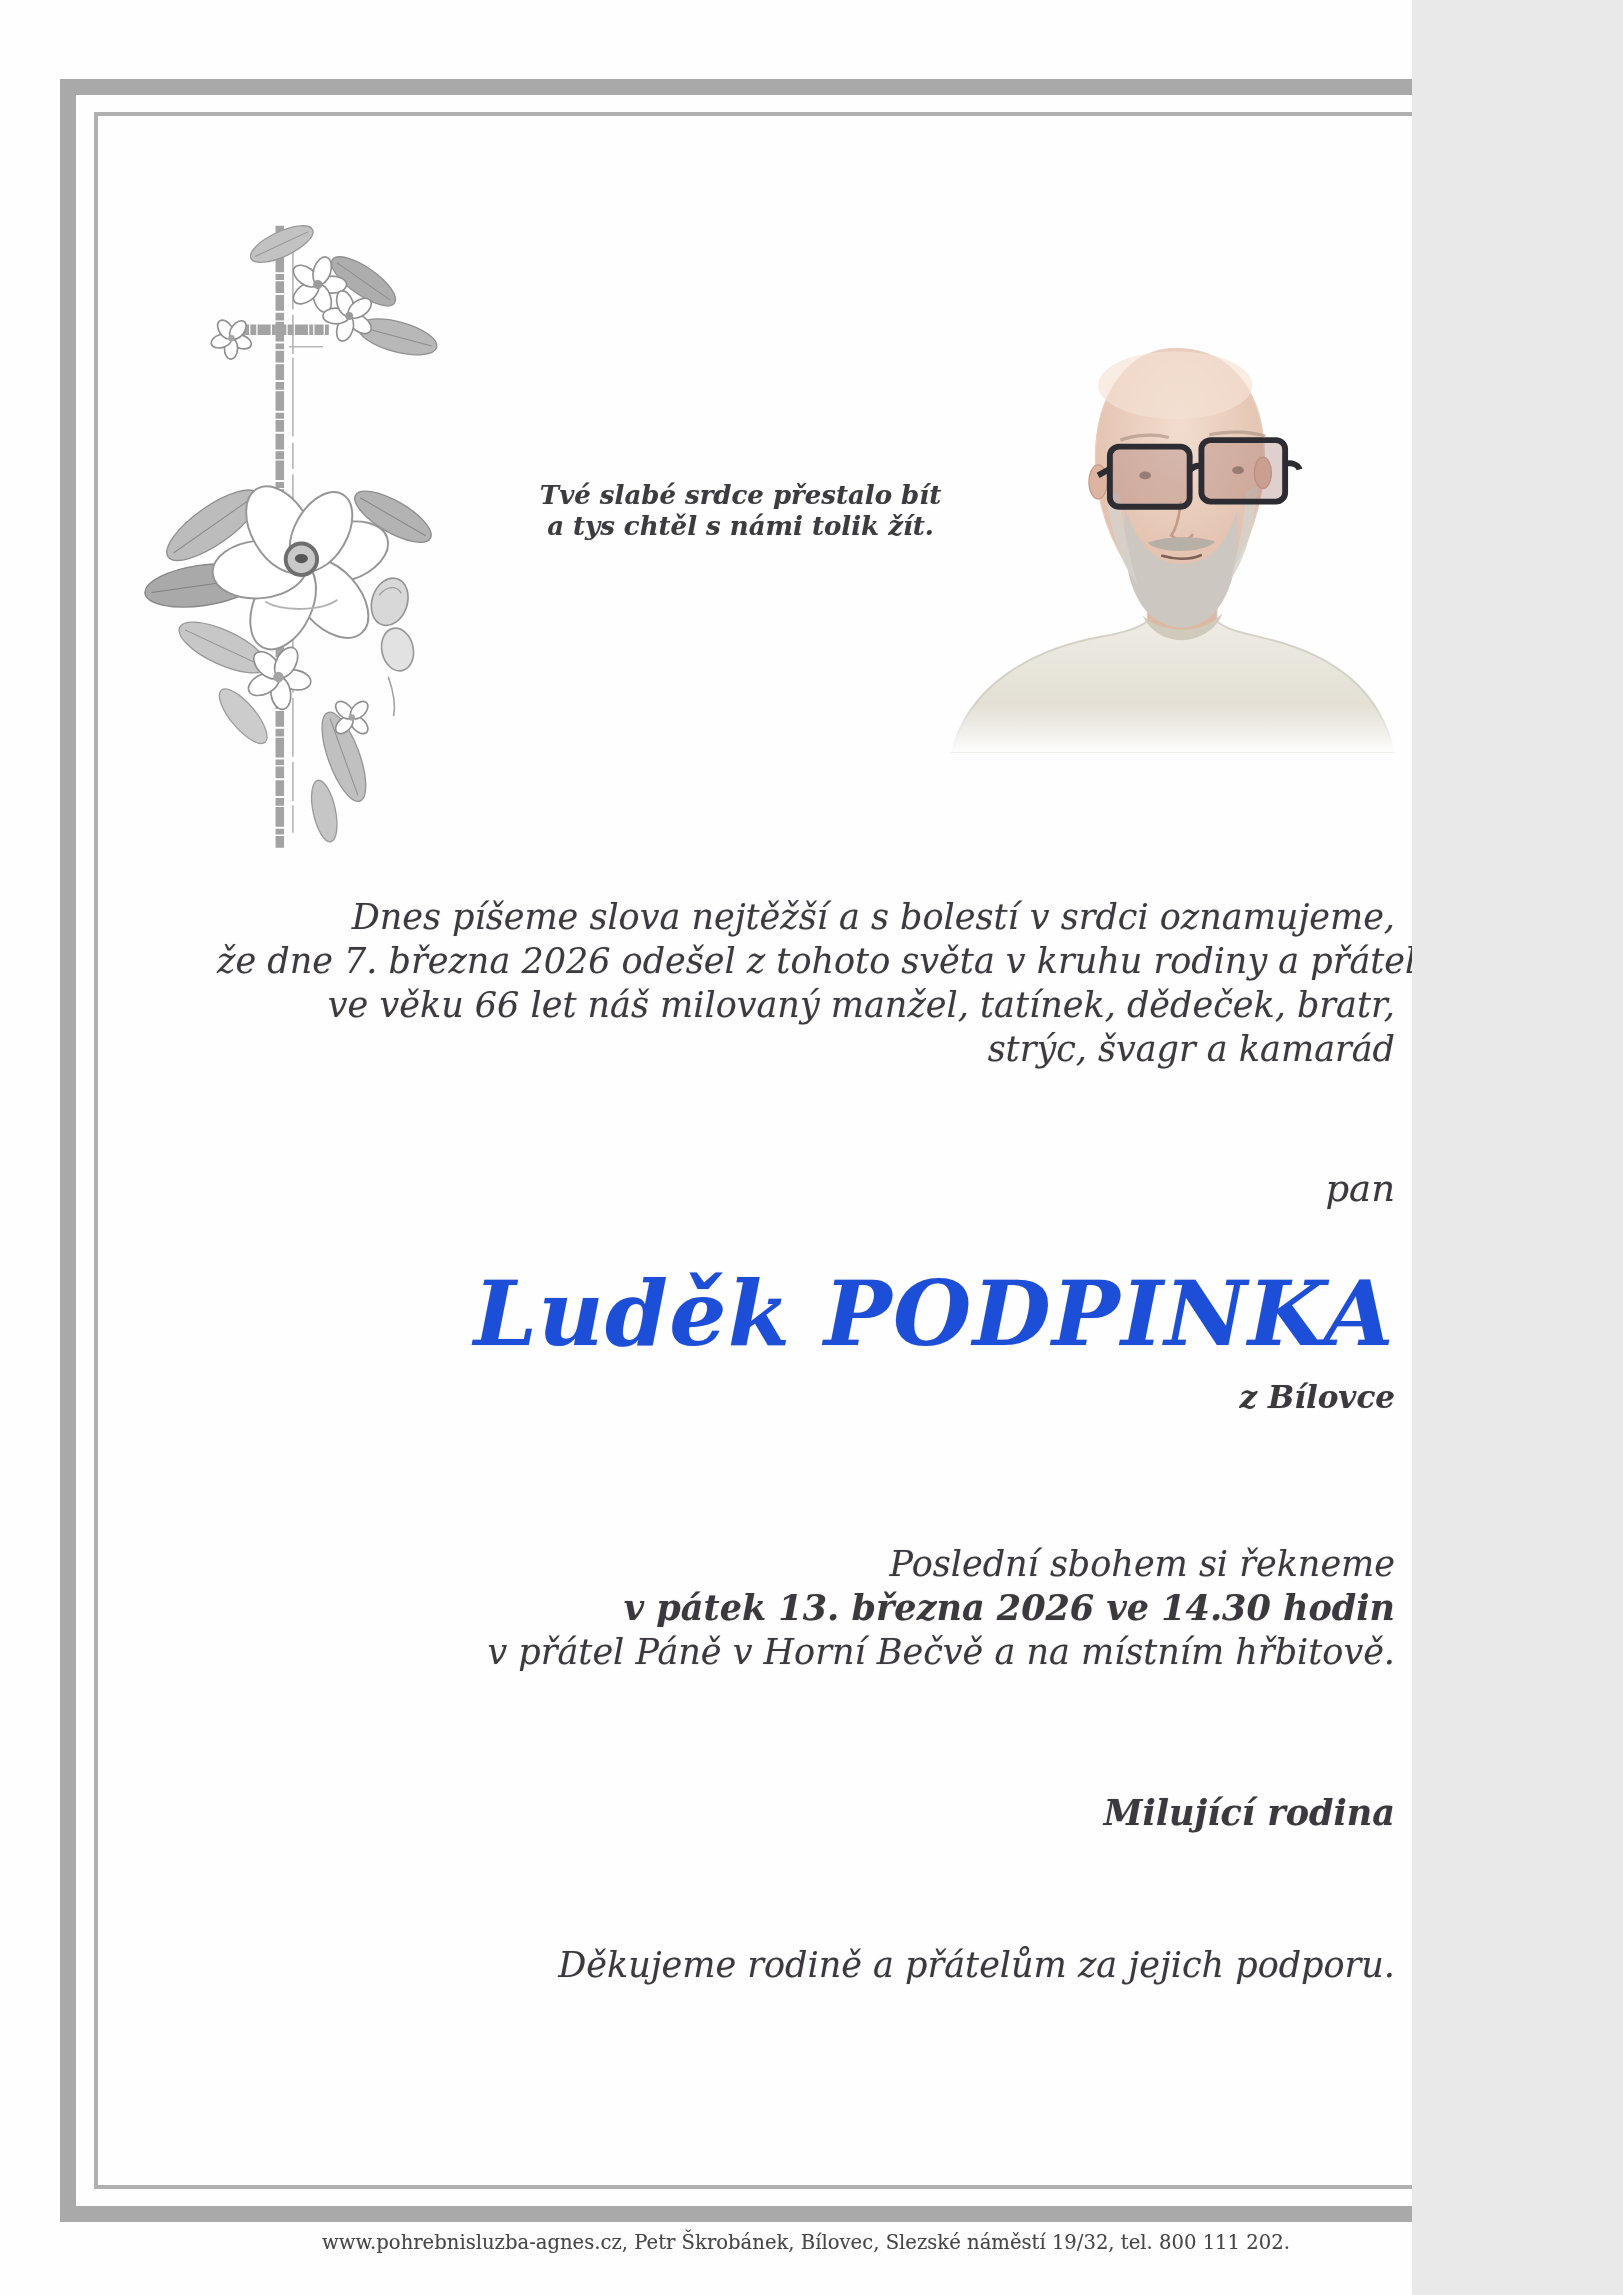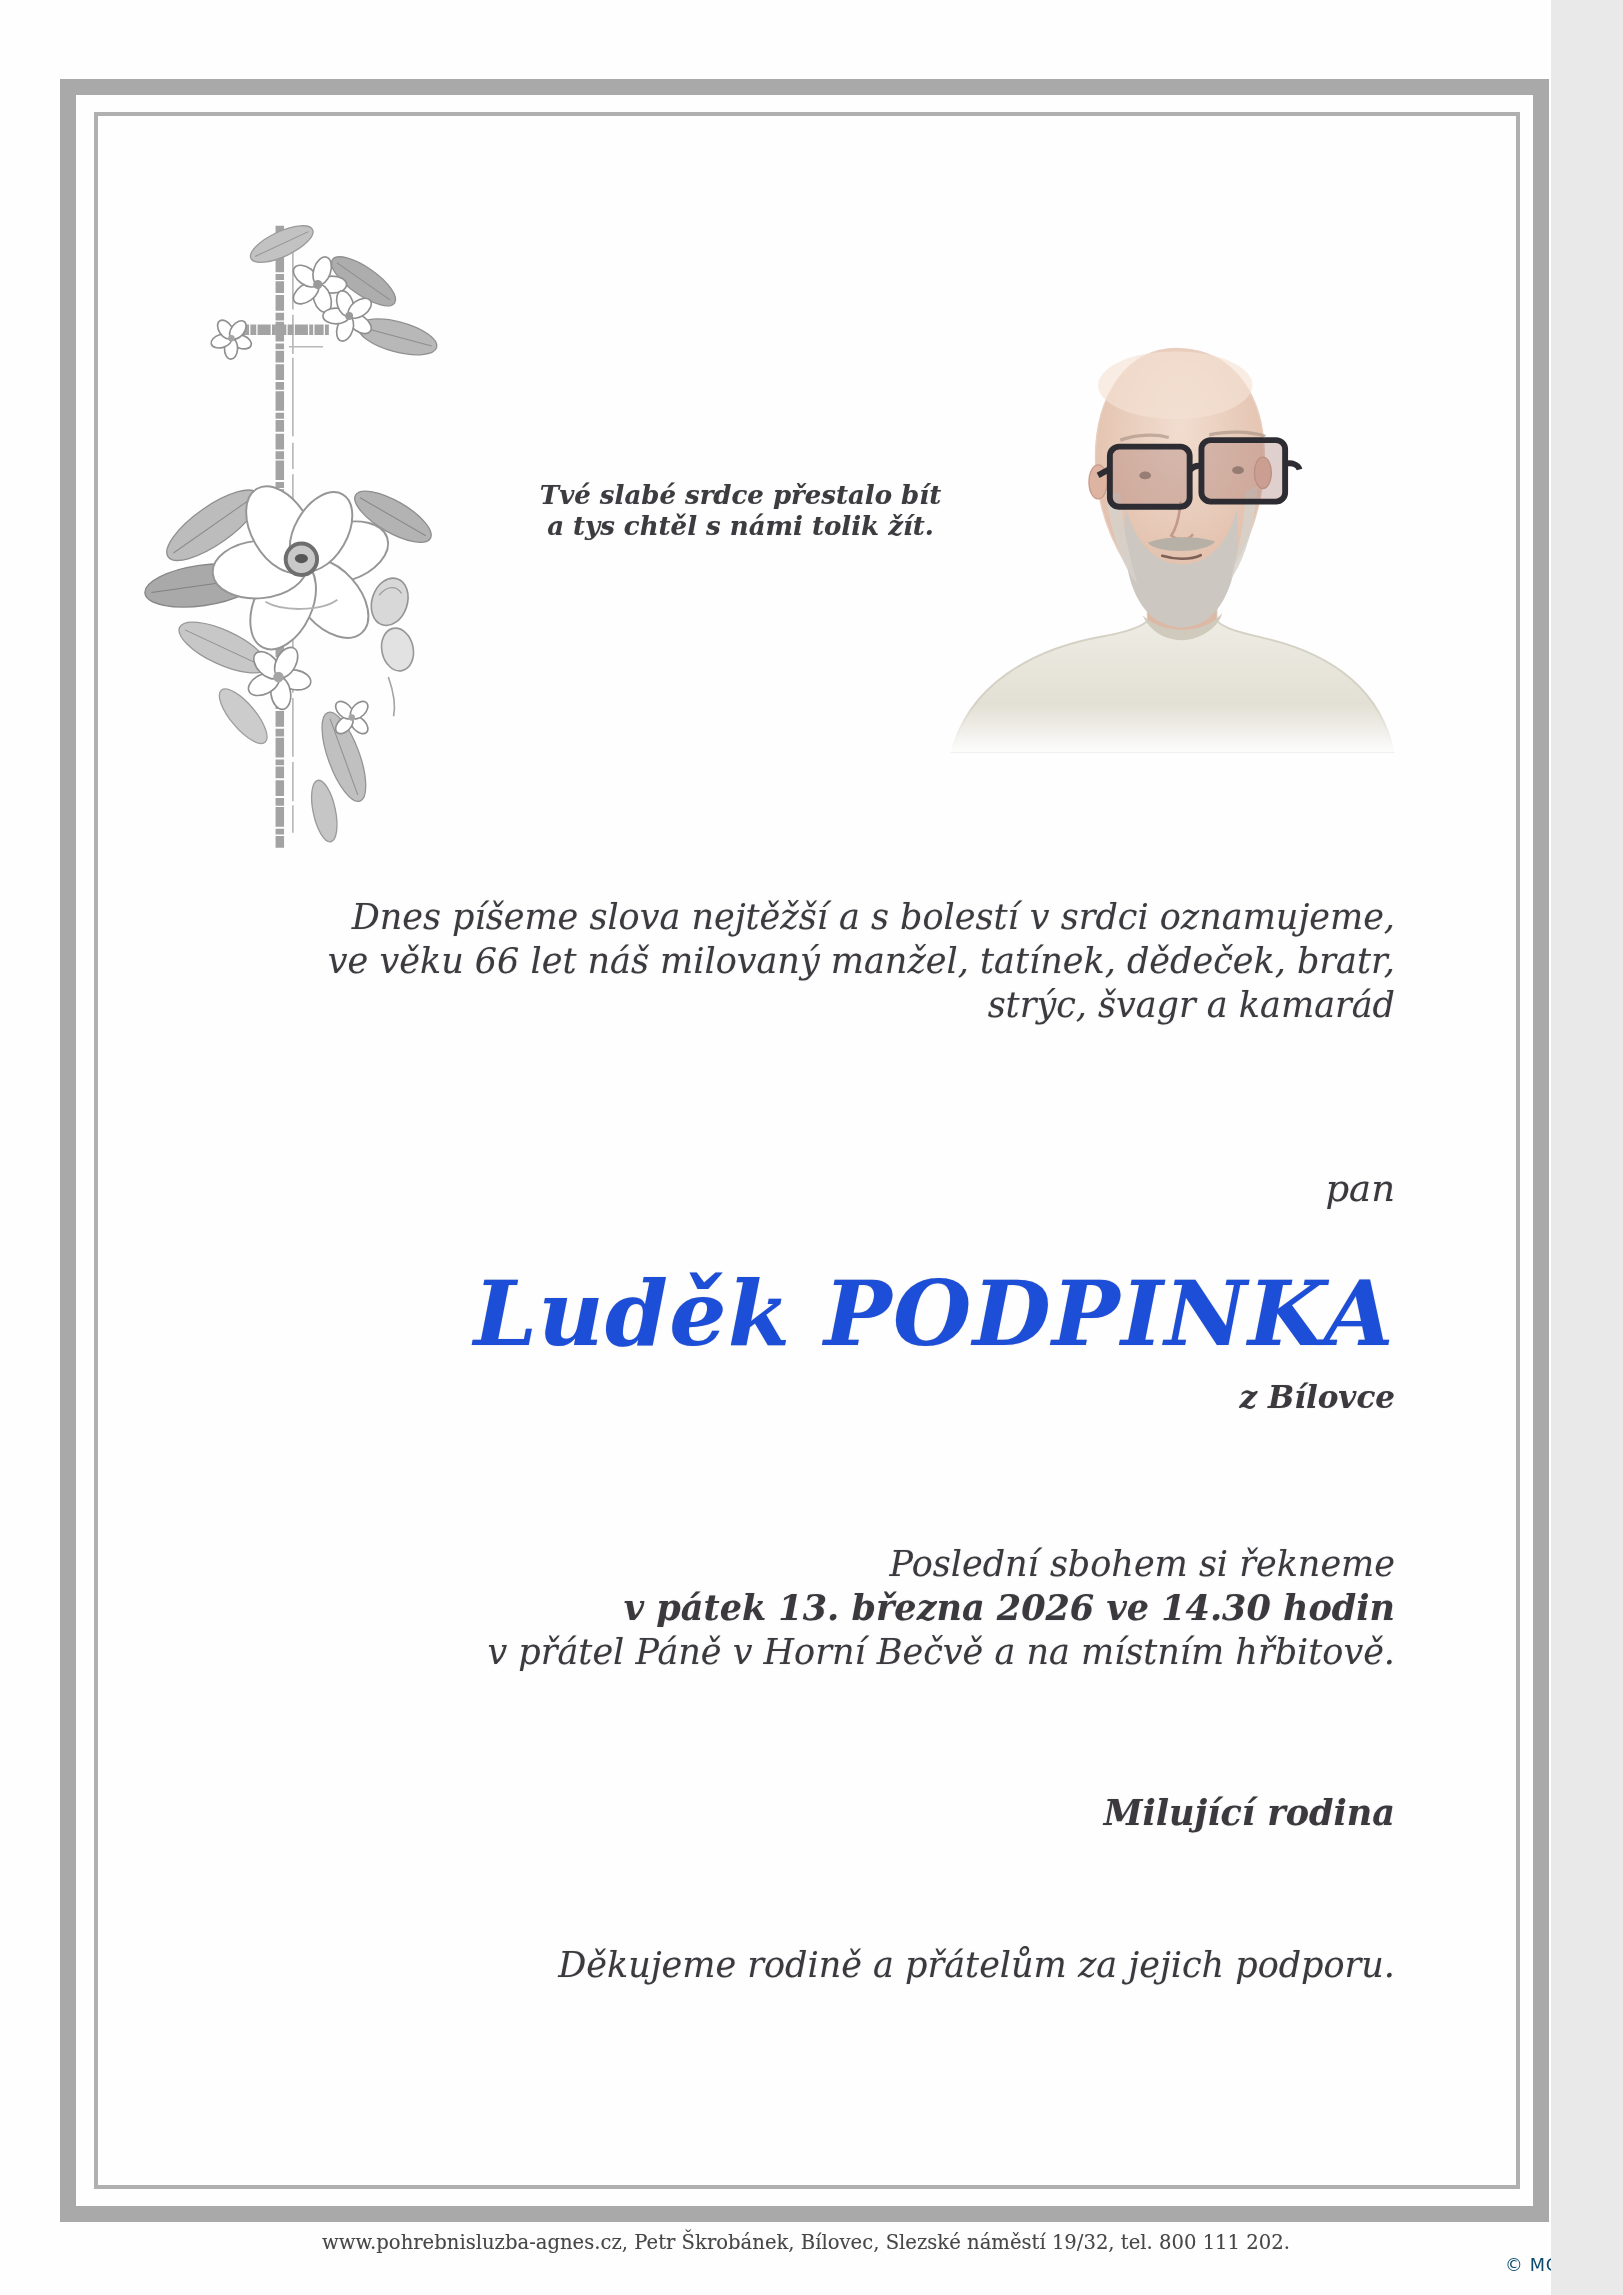--- a/index.html
+++ b/index.html
@@ -1,18 +1,18 @@
 <!DOCTYPE html>
 <html style="font-size:10.5px"><head>
 <meta charset="utf-8">
 <style>
   html,body{margin:0;padding:0;background:#e9e9e9;}
   .page{
     position:relative;
-    width:1551px;height:2295px;
+    width:1412px;height:2295px;
     background:#fefefe;
     overflow:hidden;
     font-family:"DejaVu Serif","Liberation Serif",serif;
     color:#3b383e;
   }
   
   .frame-outer{
     position:absolute;left:60px;top:79px;width:1489px;height:2143px;
     border:16.4px solid #a9a9a9;box-sizing:border-box;
   }
@@ -220,20 +220,21 @@
     </g>
   </svg>
 
   <div class="quote">
     <div>Tvé slabé srdce přestalo bít</div>
     <div>a tys chtěl s námi tolik žít.</div>
   </div>
 
   <div class="txt announcement">
     <div>Dnes píšeme slova nejtěžší a s bolestí v srdci oznamujeme,</div>
+    <div>že dne 7. března 2026 odešel z tohoto světa v kruhu rodiny a přátel</div>
     <div>ve věku 66 let náš milovaný manžel, tatínek, dědeček, bratr,</div>
     <div>strýc, švagr a kamarád</div>
   </div>
 
   <div class="txt honorific">pan</div>
 
   <div class="txt deceased-name">Luděk PODPINKA</div>
 
   <div class="txt origin">z Bílovce</div>
 

